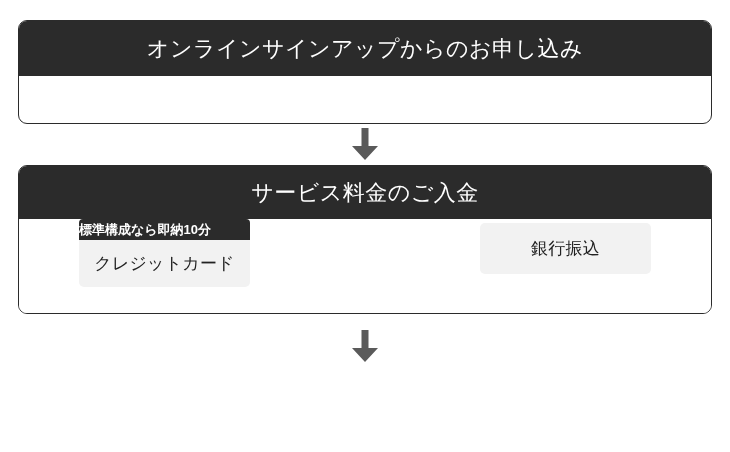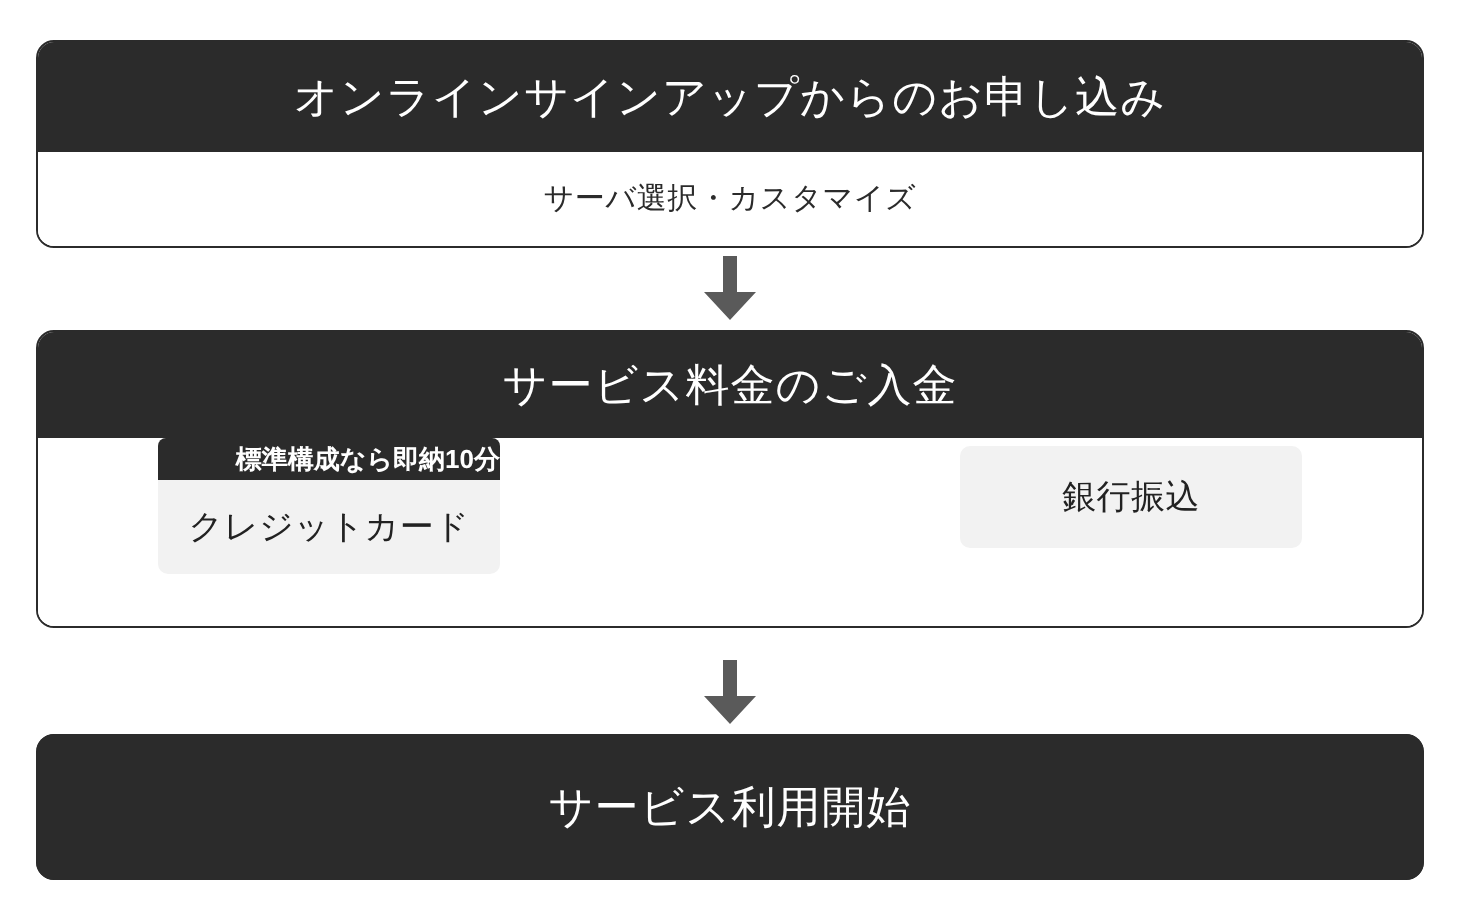--- a/index.html
+++ b/index.html
@@ -90,21 +90,21 @@
   .option {
     position: relative;
     width: 171px;
     box-sizing: border-box;
   }
   .option-badge {
     background: #2b2b2b;
     color: #ffffff;
     font-size: 13px;
     font-weight: bold;
-    text-align: right;
+    text-align: left;
     line-height: 21px;
     height: 21px;
     border-radius: 4px 4px 0 0;
     letter-spacing: 0px;
     white-space: nowrap;
   }
   .option-box {
     background: #f2f2f2;
     color: #222222;
     font-size: 17px;
@@ -140,23 +140,20 @@
   #arrow-1 { top: 128px; }
   #arrow-2 { top: 330px; }
 </style>
 </head>
 <body>
 
 <div class="page">
 
   <div class="step-card" id="card-signup">
     <div class="step-header">オンラインサインアップからのお申し込み</div>
-    <div class="step-body">
-      <span class="step-sub">サーバ選択・カスタマイズ</span>
-    </div>
   </div>
 
   <div class="arrow" id="arrow-1">
     <svg width="34" height="34" viewBox="0 0 34 34" aria-hidden="true">
       <path d="M13.5 0 H20.5 V18 H30 L17 32 L4 18 H13.5 Z" fill="#5a5a5a"></path>
     </svg>
   </div>
 
   <div class="step-card" id="card-payment">
     <div class="step-header">サービス料金のご入金</div>
@@ -176,17 +173,14 @@
       </div>
     </div>
   </div>
 
   <div class="arrow" id="arrow-2">
     <svg width="34" height="34" viewBox="0 0 34 34" aria-hidden="true">
       <path d="M13.5 0 H20.5 V18 H30 L17 32 L4 18 H13.5 Z" fill="#5a5a5a"></path>
     </svg>
   </div>
 
-  <div class="step-card solid" id="card-start">
-    <div class="step-header">サービス利用開始</div>
-  </div>
 
 </div>
 
 </body></html>

